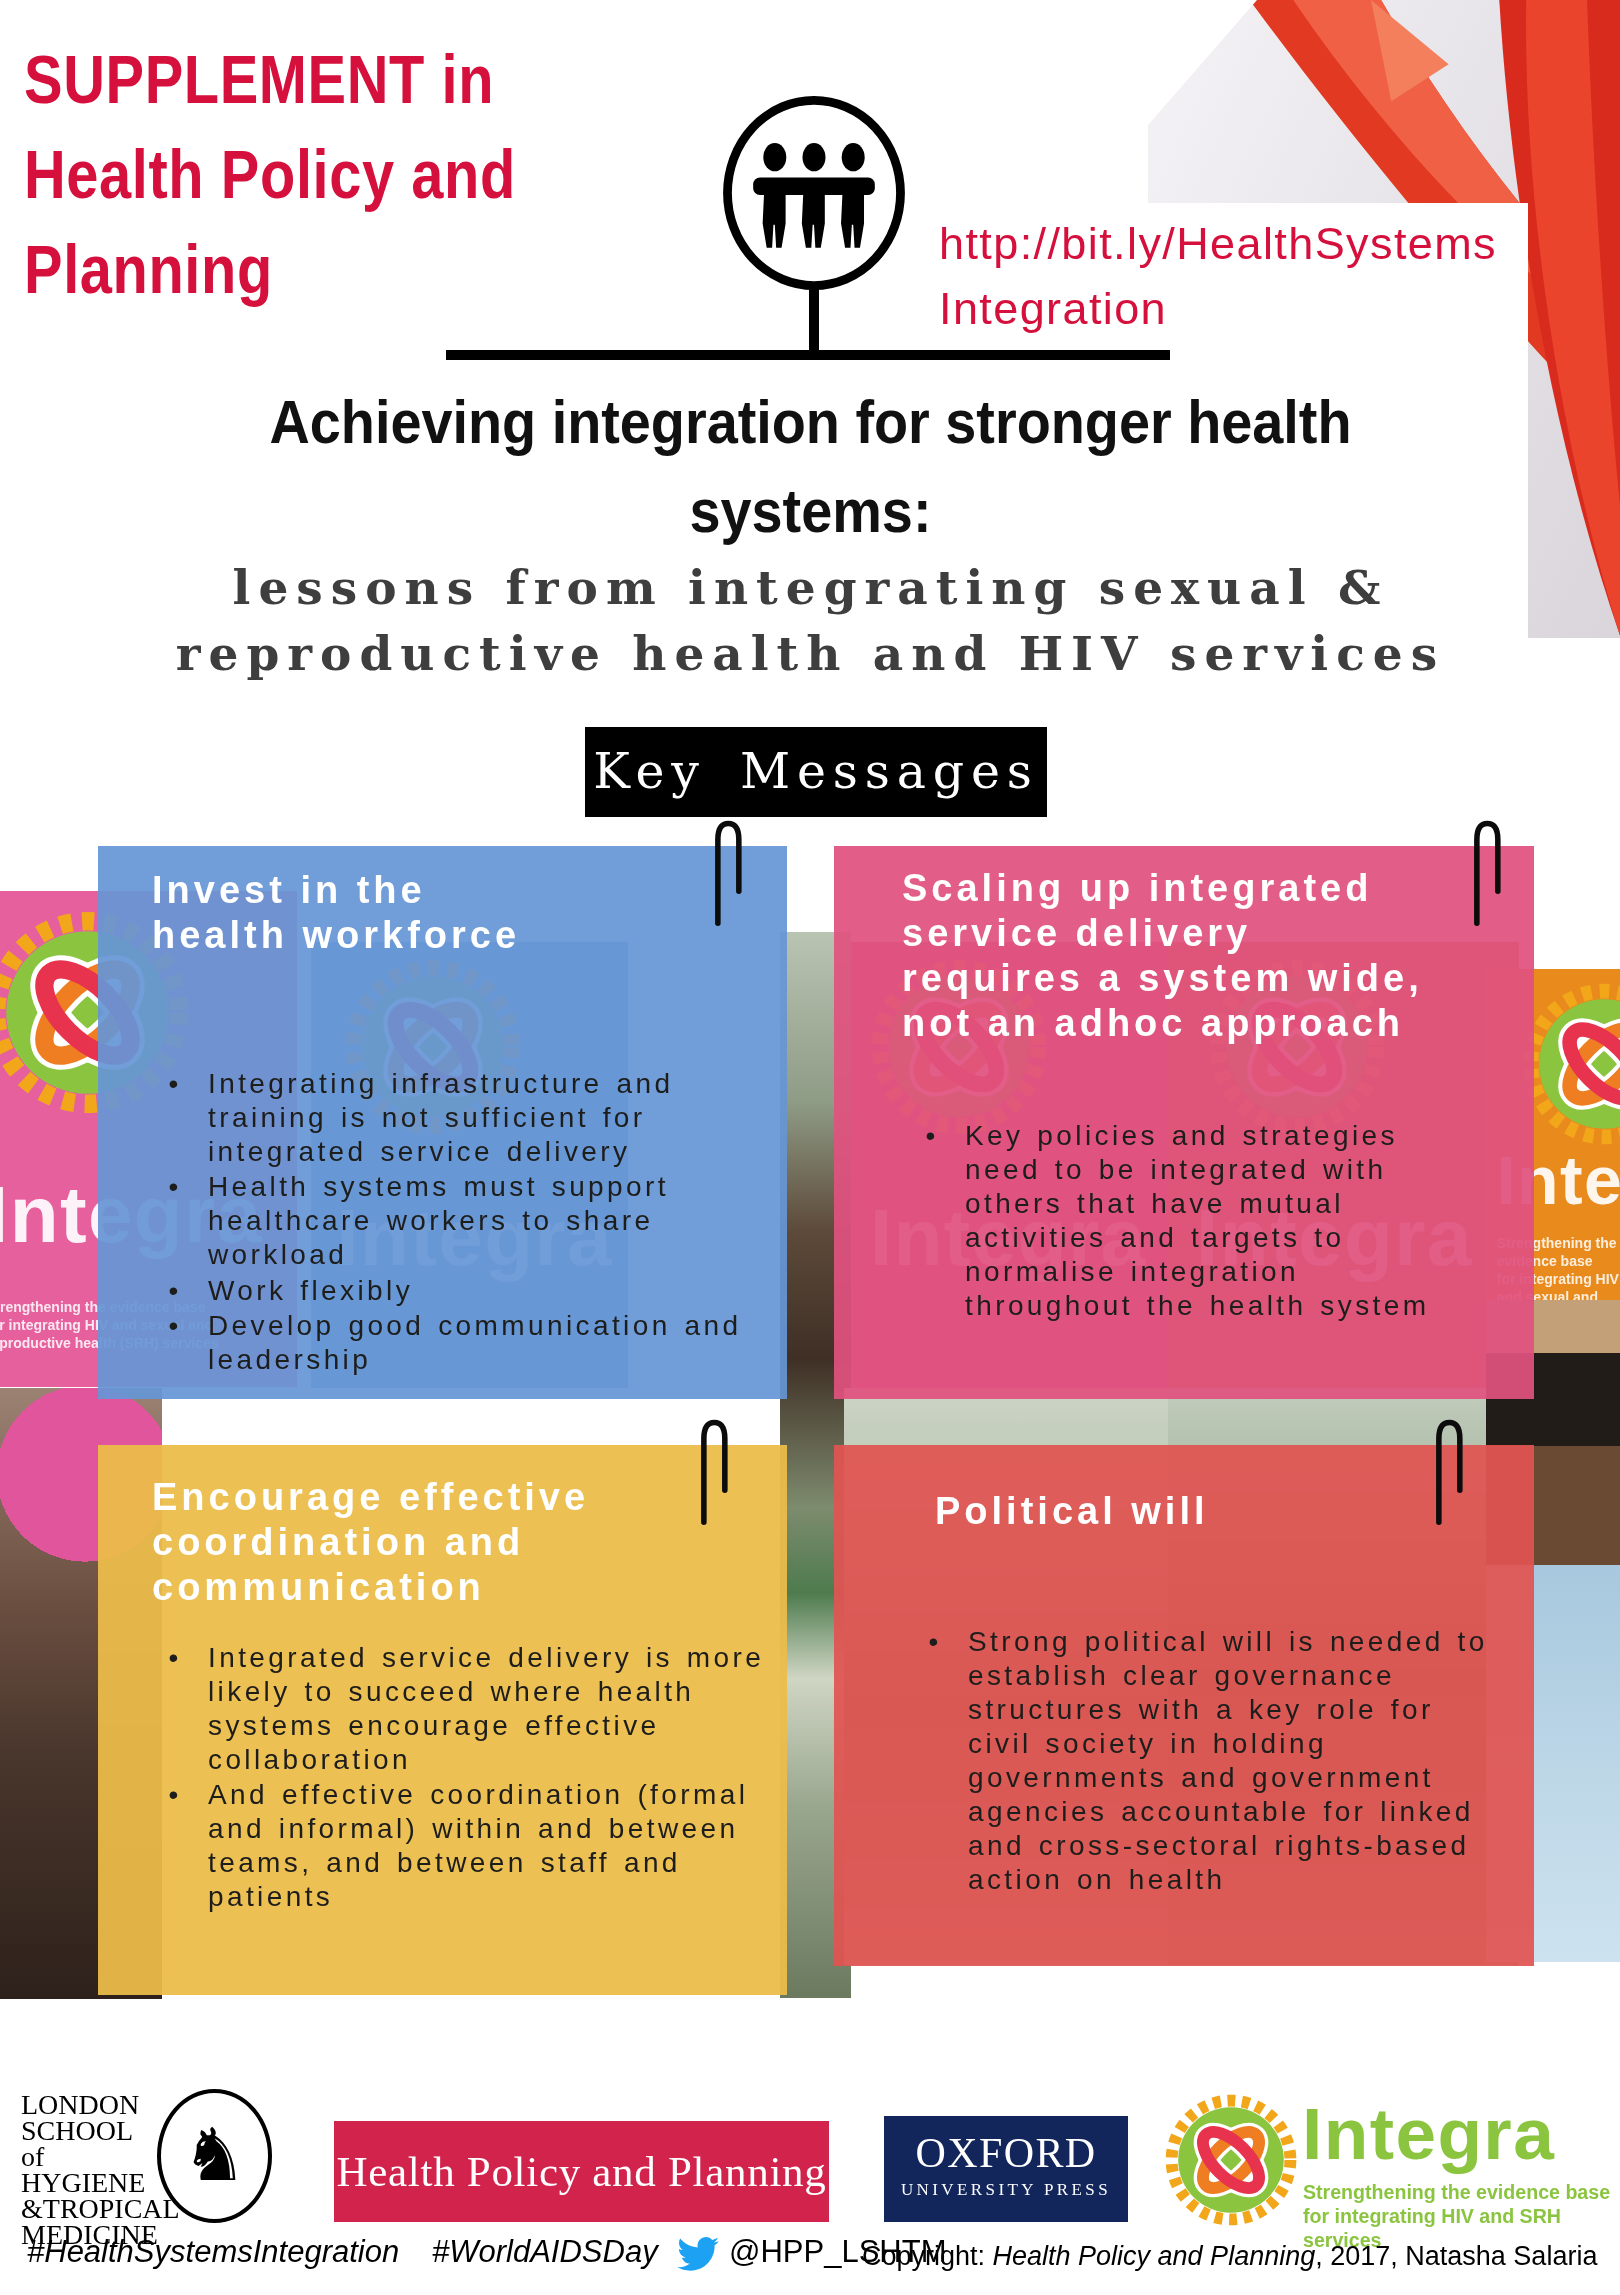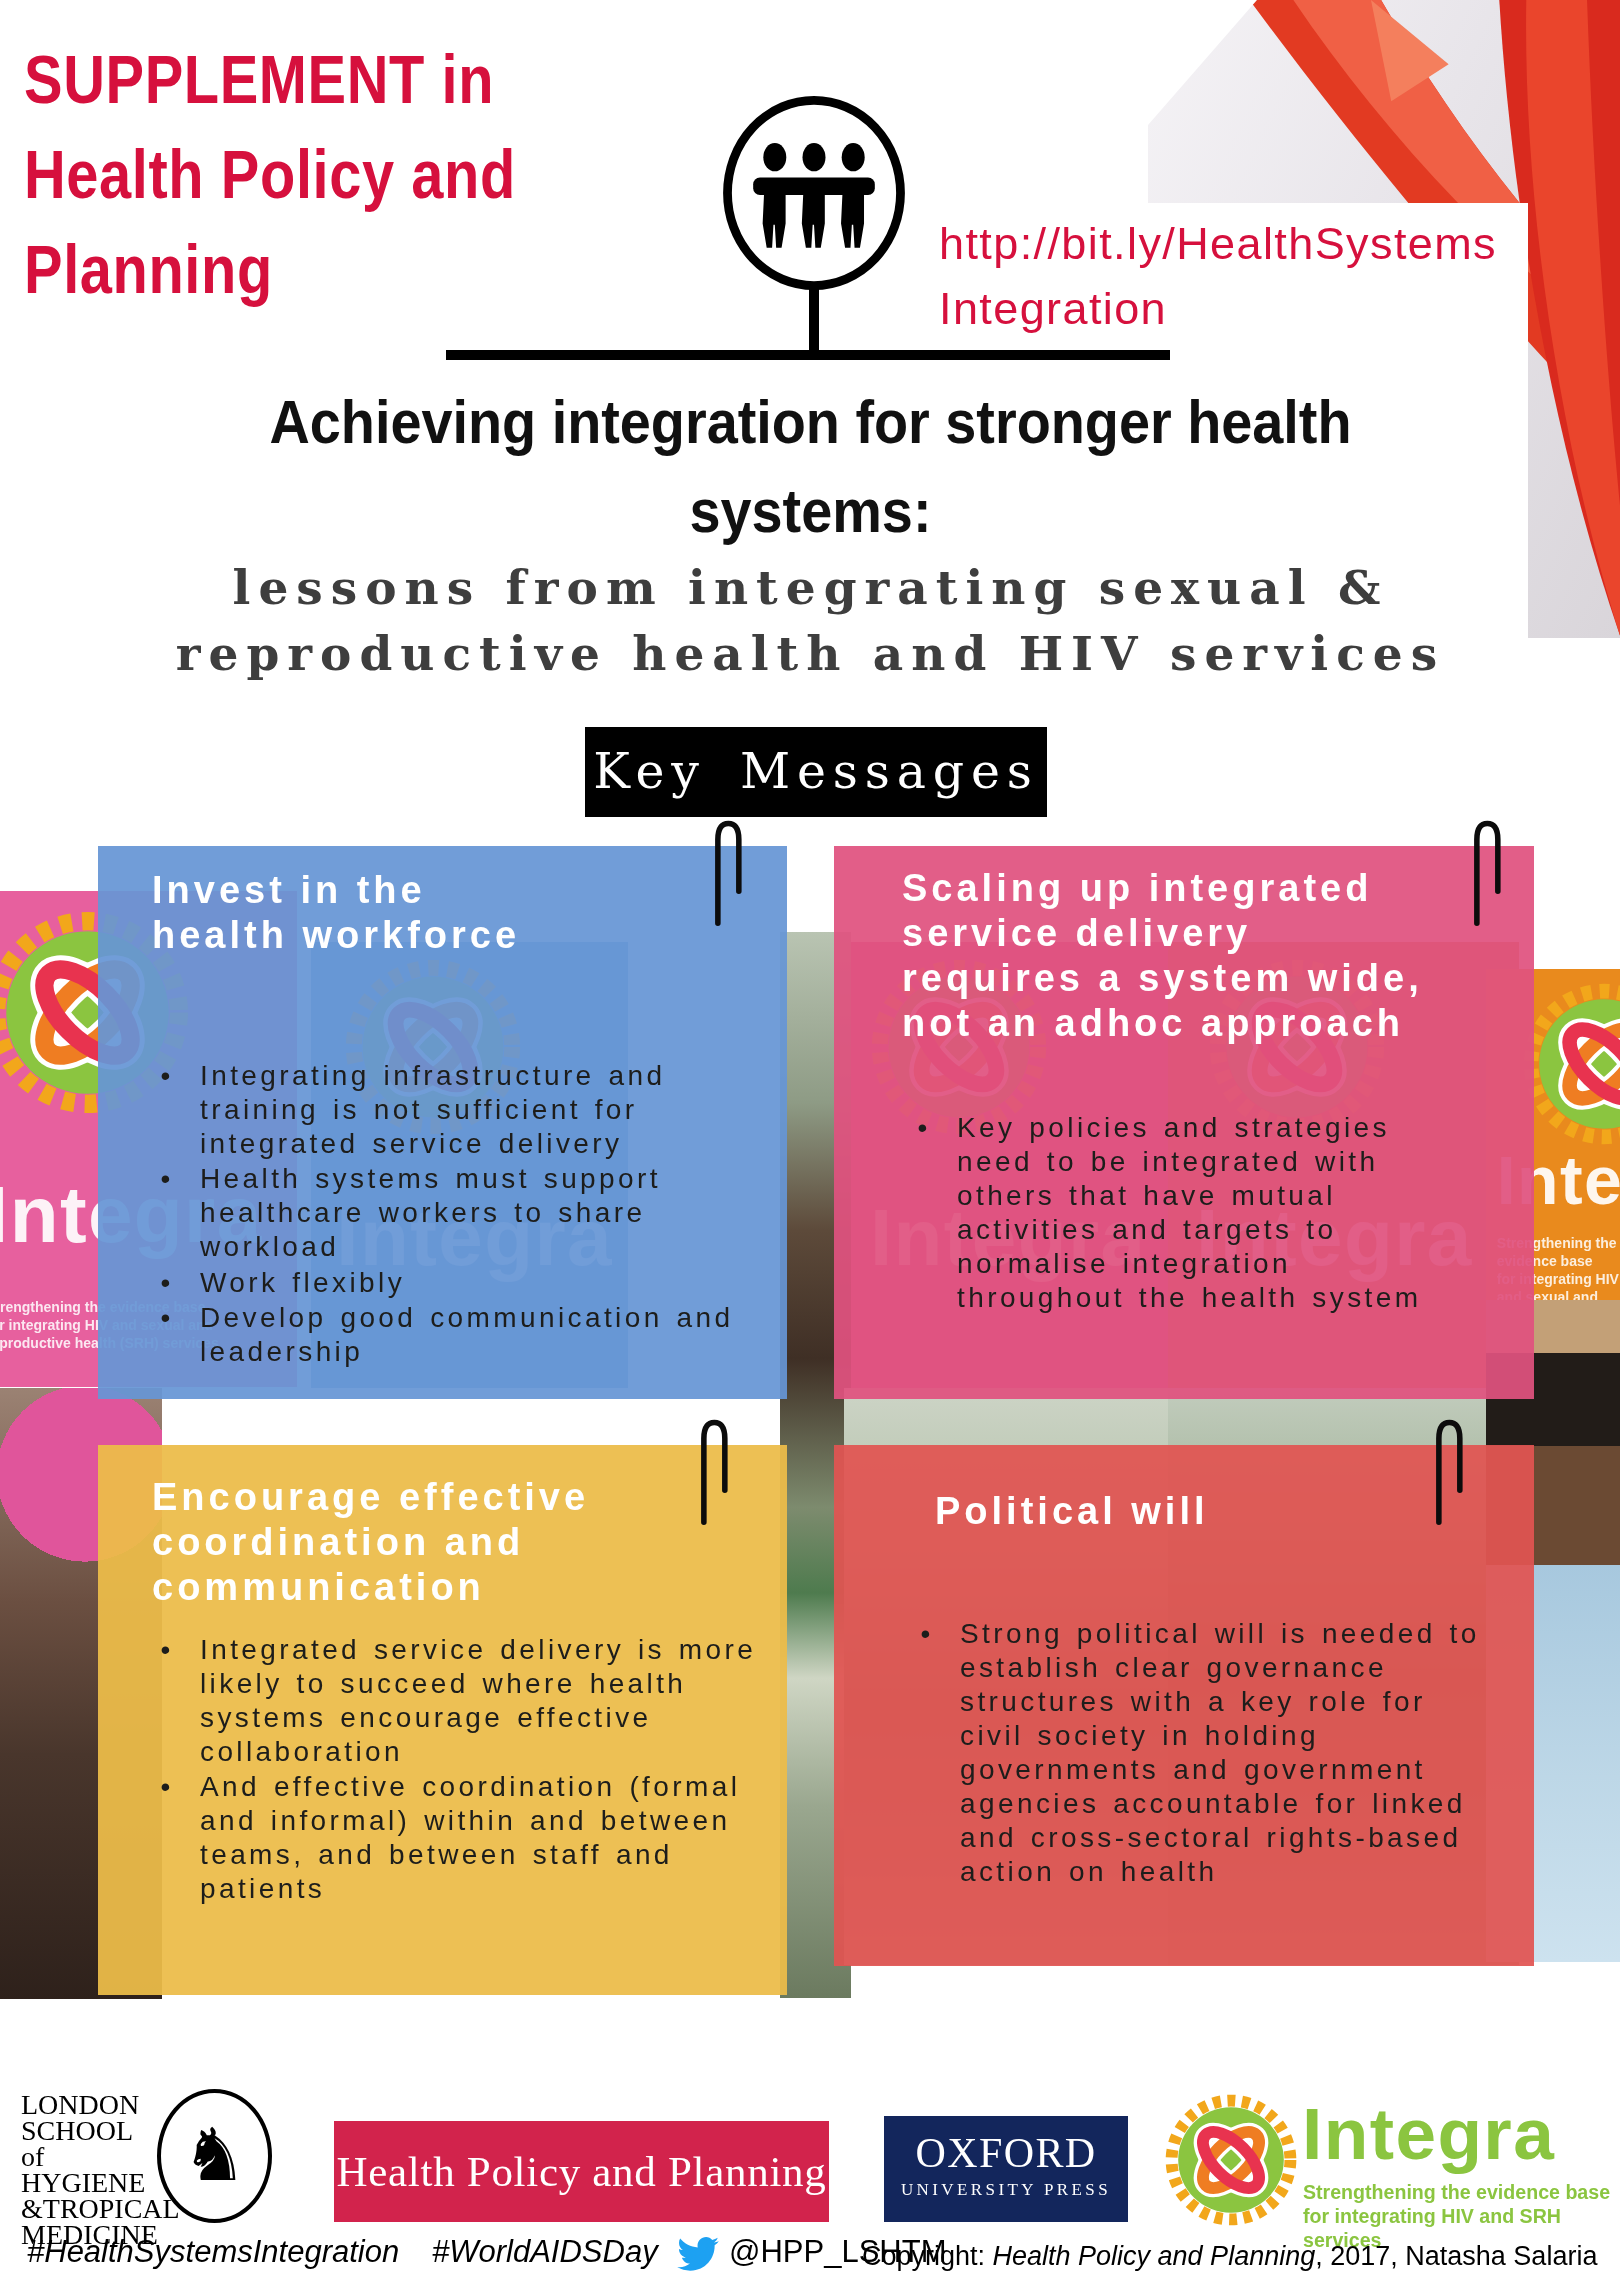--- a/index.html
+++ b/index.html
@@ -45,21 +45,21 @@
   .photo-clinic2{background:linear-gradient(180deg,#c2ccbd 0%,#9fb297 25%,#6f8468 50%,#8a9a80 78%,#aab7a0 100%);}
   .photo-women-blue{background:linear-gradient(180deg,#c3a077 0%,#c3a077 8%,#221c18 8%,#221c18 22%,
                     #6b4a33 22%,#6b4a33 40%,#a7c8de 40%,#bdd7e7 72%,#cde2ef 100%);}
   .photo-window{background:linear-gradient(180deg,#b9c4b2 0%,#8e9b85 16%,#5d4a3a 28%,#3f2f25 40%,
                 #7d8b6e 54%,#4e7b4e 62%,#cfd6c4 70%,#9aa78f 82%,#6b7a5f 100%);}
 
   
   .mbox{z-index:2;}
   .mbox .head{position:absolute;color:#fff;font-weight:bold;font-size:38px;line-height:45px;
               letter-spacing:4px;white-space:nowrap;}
-  .mbox ul{position:absolute;margin:0;padding:0;list-style:none;color:#1d1d1b;
+  .mbox ul{position:absolute;margin:8px;padding:0;list-style:none;color:#1d1d1b;
            font-size:28px;line-height:34px;letter-spacing:3.4px;word-spacing:2.7px;}
   .mbox ul li{position:relative;padding-left:45px;margin-bottom:1.4px;}
   .mbox ul li::before{content:"•";position:absolute;left:5.4px;top:0;font-size:28px;}
   .box-blue{left:98px;top:846px;width:689px;height:553px;background:rgba(102,150,213,.93);}
   .box-pink{left:834px;top:846px;width:700px;height:553px;background:rgba(224,82,127,.93);}
   .box-yellow{left:98px;top:1445px;width:689px;height:550px;background:rgba(236,188,73,.94);}
   .box-red{left:834px;top:1445px;width:700px;height:521px;background:rgba(225,84,82,.93);}
   .clip{z-index:3;}
 
   

